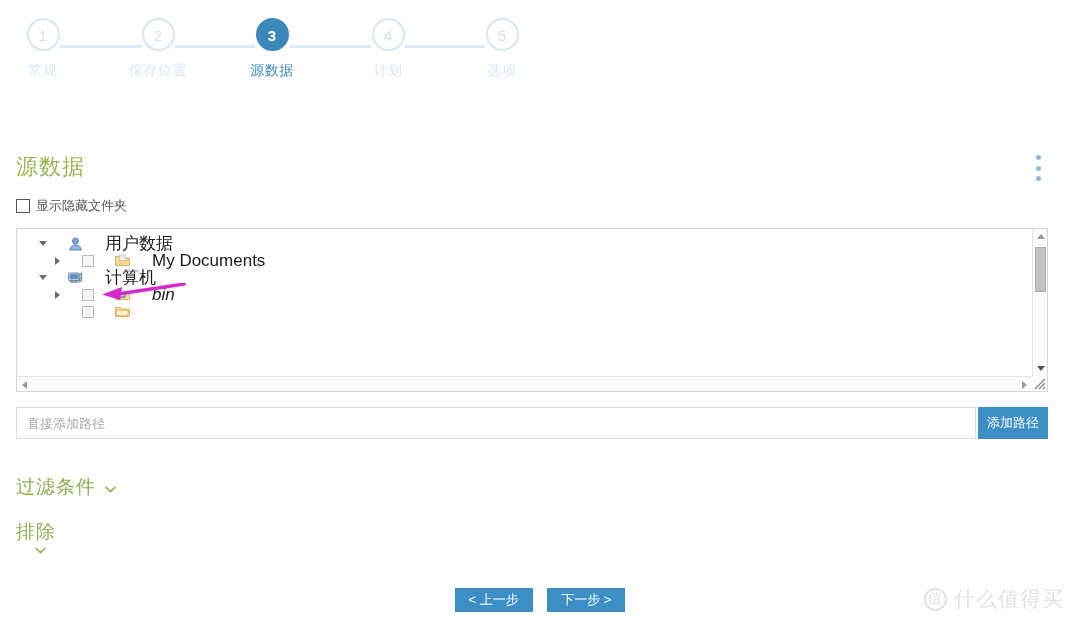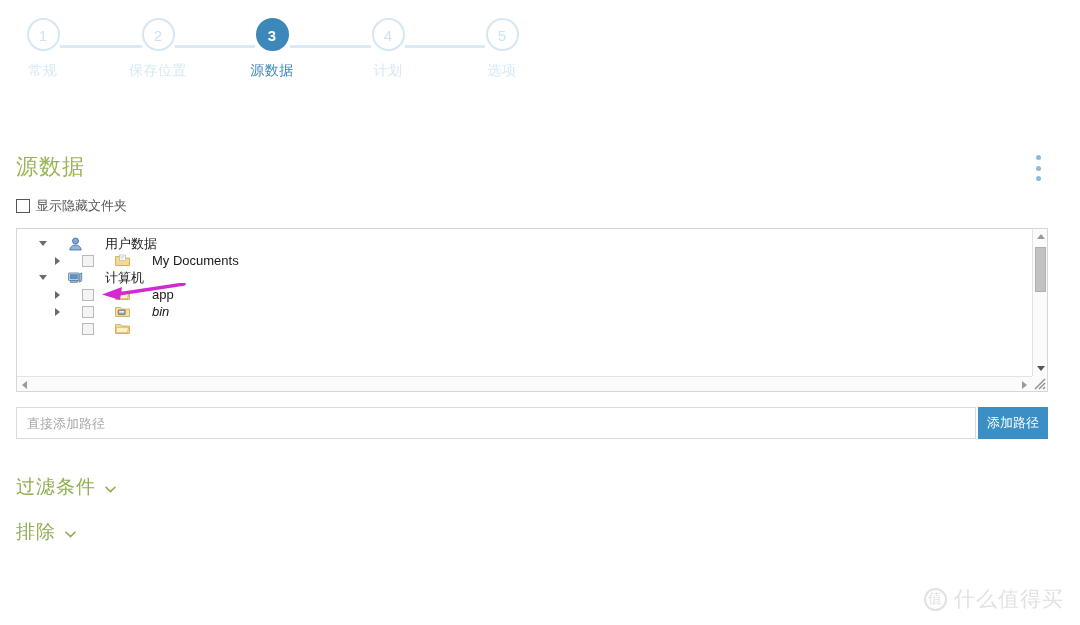--- a/index.html
+++ b/index.html
@@ -62,21 +62,21 @@
     position: absolute; left: 16px; top: 228px;
     width: 1032px; height: 164px;
     border: 1px solid #d6d6d6; background: #fff; overflow: hidden;
   }
   #tree-body {
     position: absolute; left: 0; top: 6px; right: 16px; bottom: 15px;
     overflow: hidden;
   }
   .tree-row {
     height: 17px; display: flex; align-items: center;
-    font-size: 13px; color: #1a1a1a; white-space: nowrap; gap: 17px;
+    font-size: 17px; color: #1a1a1a; white-space: nowrap; gap: 17px;
   }
   .tw { width: 16px; flex: none; display: flex; align-items: center; justify-content: center; }
   .tri {
     width: 0; height: 0; border-left: 5px solid #6b6b6b;
     border-top: 4px solid transparent; border-bottom: 4px solid transparent;
   }
   .tri.open {
     border-left: 4.5px solid transparent; border-right: 4.5px solid transparent;
     border-top: 5px solid #6b6b6b; border-bottom: 0;
   }
@@ -132,21 +132,21 @@
     background: #3c8fc4; color: #fff; border: none; font-size: 13px;
     cursor: pointer; font-family: "Liberation Sans", "DejaVu Sans", sans-serif;
   }
 
   
   .collapse-head {
     position: absolute; left: 16px; font-size: 19px; color: #8fae50;
     letter-spacing: 1px; cursor: pointer; display: flex; align-items: center;
   }
   #filter-section { top: 474px; }
-  #exclude-section { top: 519px; }
+  #exclude-section { top: 519px; flex-direction: column; }
   .chev {
     margin-left: 9px; width: 11px; height: 7px; position: relative; top: 2px;
   }
   .chev svg { display: block; }
 
   
   #footer { position: absolute; left: 0; top: 588px; width: 1080px; text-align: center; }
   .nav-btn {
     display: inline-block; background: #3c8fc4; color: #fff; border: none;
     font-size: 13px; padding: 0 14px; height: 24px; line-height: 24px;
@@ -252,33 +252,20 @@
           <svg width="15" height="13" viewBox="0 0 15 13">
             <rect x="0.6" y="2" width="10.5" height="7.6" rx="0.6" fill="#d7e4ef" stroke="#4d6f91" stroke-width="0.8"></rect>
             <rect x="1.8" y="3.1" width="8.1" height="5.2" fill="#5d93c4"></rect>
             <path d="M11.1 3.2l2.6-1.3v8l-2.6 1.3z" fill="#9fb7cc" stroke="#4d6f91" stroke-width="0.7"></path>
             <rect x="2.6" y="10" width="7" height="1.3" fill="#b9c9d8" stroke="#4d6f91" stroke-width="0.6"></rect>
           </svg>
         </span>
         <span class="tlabel">计算机</span>
       </div>
 
-      <div class="tree-row" style="padding-left:32px;">
-        <span class="tw">
-            <span class="tri"></span>
-          </span>
-        <span class="tcb"></span>
-        <span class="ticon">
-          <svg width="15" height="13" viewBox="0 0 15 13">
-            <path d="M0.5 2.5h5l1.4 1.6h7.6v7.4H0.5z" fill="#f8e0a0" stroke="#ca a84e" stroke-width="0.8" style="stroke:#c8a64e"></path>
-            <path d="M1.4 5.2h12.2l-1 5.6H0.9z" fill="#fdf0c9" stroke="#c8a64e" stroke-width="0.7"></path>
-          </svg>
-        </span>
-        <span class="tlabel">app</span>
-      </div>
 
 
       <div class="tree-row" style="padding-left:32px;font-style:italic;">
         <span class="tw">
             <span class="tri"></span>
           </span>
         <span class="tcb"></span>
         <span class="ticon">
           <svg width="15" height="13" viewBox="0 0 15 13">
             <path d="M0.5 2.5h5l1.4 1.6h7.6v7.4H0.5z" fill="#f8e0a0" stroke="#c8a64e" stroke-width="0.8"></path>
@@ -352,19 +339,23 @@
 
   <div id="exclude-section" class="collapse-head">
     <span>排除</span>
     <span class="chev">
       <svg width="11" height="7" viewBox="0 0 11 7">
           <path d="M1 1.2 L5.5 5.6 L10 1.2" fill="none" stroke="#8fae50" stroke-width="1.6" stroke-linecap="round"></path>
         </svg>
     </span>
   </div>
 
+  <div id="footer">
+    <button class="nav-btn">&lt; 上一步</button>
+    <button class="nav-btn">下一步 &gt;</button>
+  </div>
 
   <div id="watermark">
     <span class="wm-circle">值</span>
     <span>什么值得买</span>
   </div>
 
 </div>
 
 </body></html>

